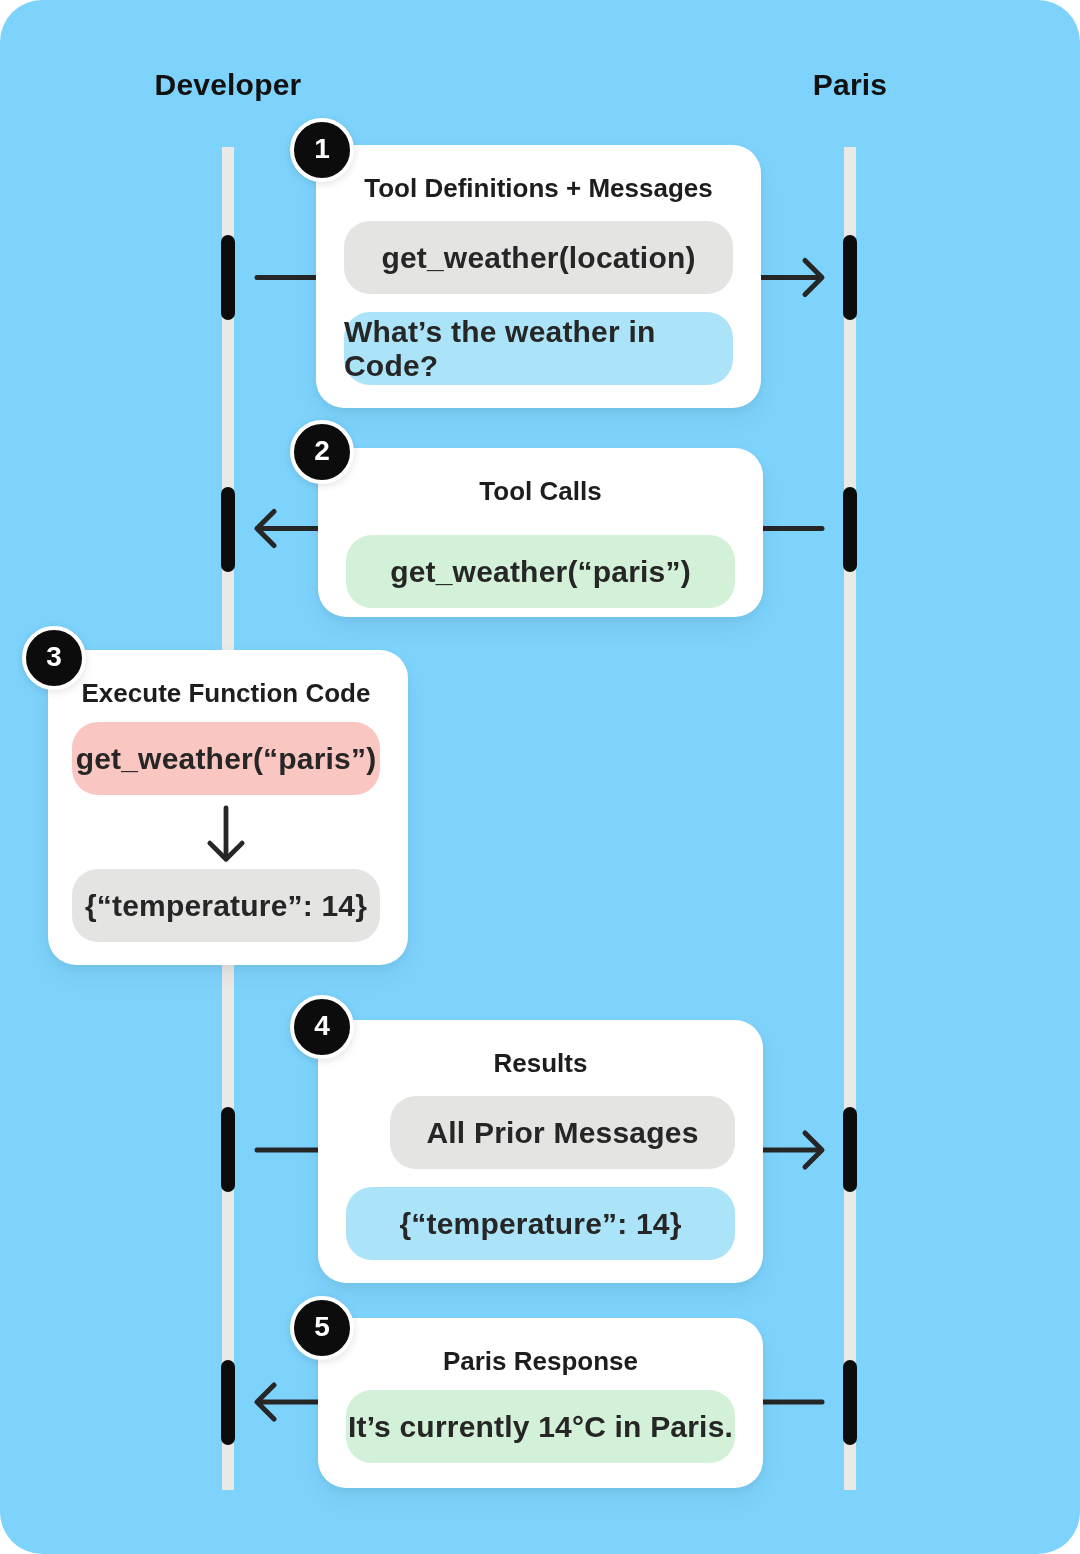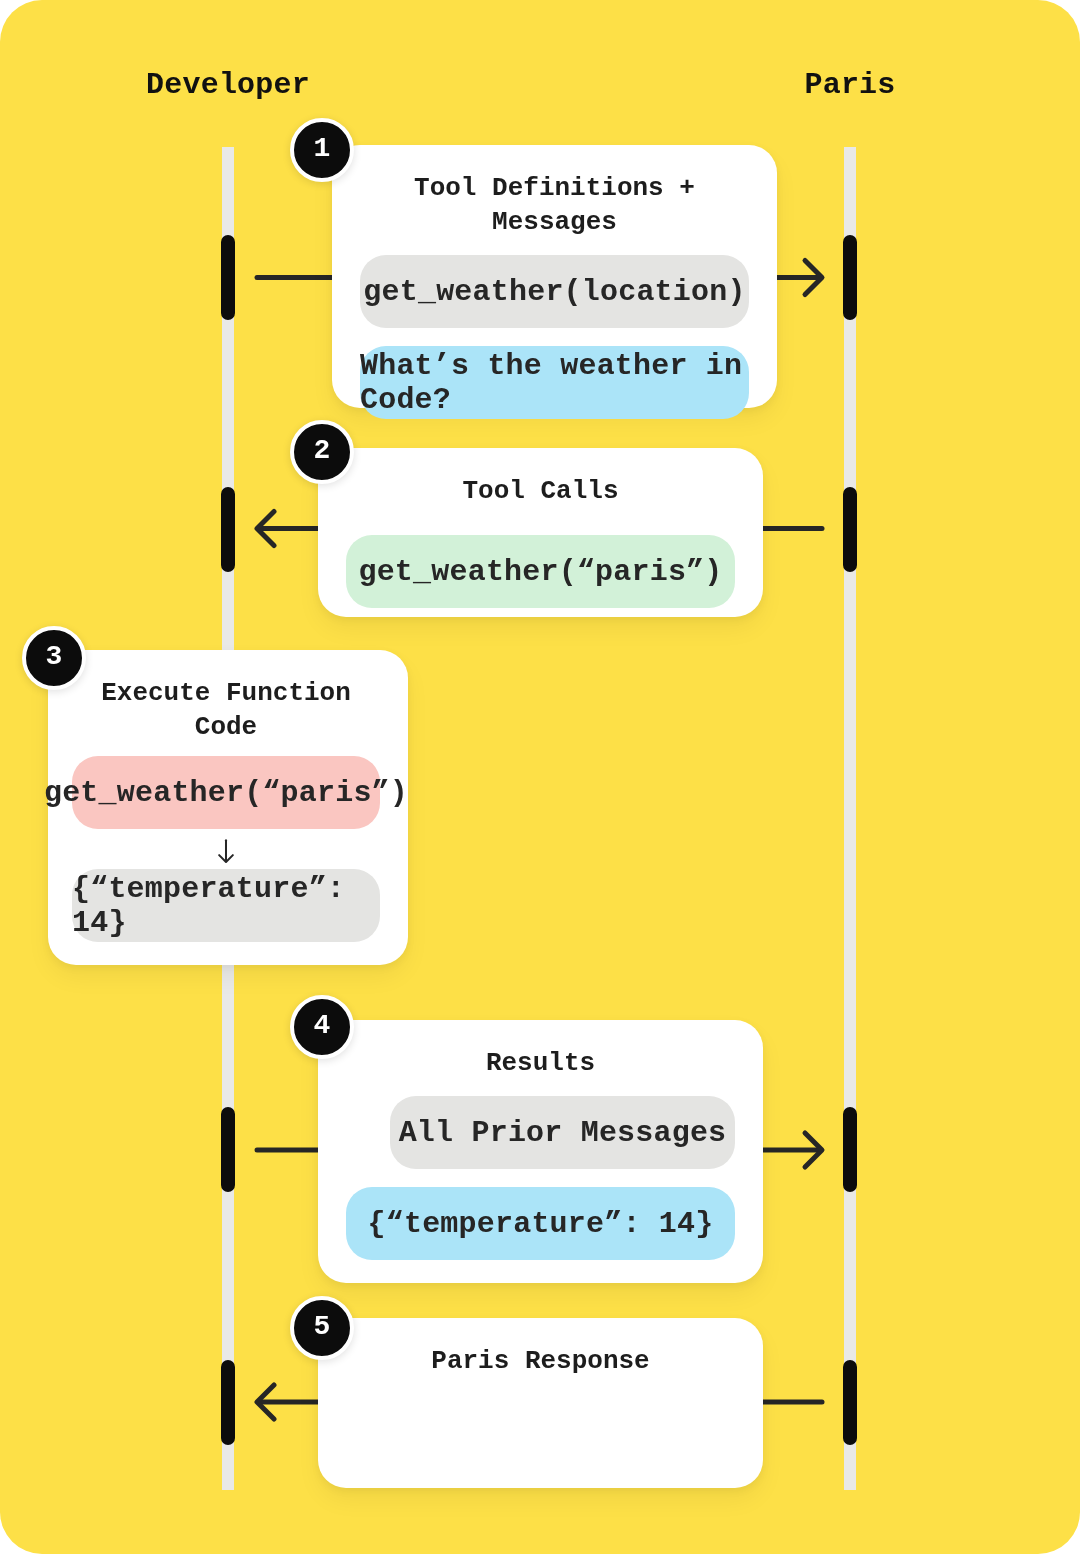--- a/index.html
+++ b/index.html
@@ -1,22 +1,22 @@
 <!DOCTYPE html>
 <html><head>
 <meta charset="utf-8">
 <style>
   html,body{margin:0;padding:0;background:#ffffff;}
   .canvas{
     position:relative;
     width:1080px;height:1554px;
-    background:#fde047;
+    background:#7dd3fc;
     border-radius:42px;
     overflow:hidden;
-    font-family:Liberation Mono, monospace;
+    font-family:Liberation Sans, sans-serif;
     color:#1d1d1d;
   }
   .actor-label{
     position:absolute;top:66px;width:300px;
     text-align:center;
     font-size:30px;font-weight:600;line-height:38px;
     color:#111111;
     letter-spacing:.2px;
   }
   .lifeline{
@@ -100,21 +100,21 @@
         <line x1="257" y1="1150" x2="818" y2="1150"></line>
         <polyline points="805,1133 822,1150 805,1167"></polyline>
       </g>
       <g>
         <line x1="822" y1="1402" x2="261" y2="1402"></line>
         <polyline points="274,1385 257,1402 274,1419"></polyline>
       </g>
     </g>
   </svg>
 
-  <div class="card card-pad" style="left:332px;top:145px;width:445px;height:263px;">
+  <div class="card card-pad" style="left:316px;top:145px;width:445px;height:263px;">
     <div class="card-title">Tool Definitions + Messages</div>
     <div class="pill gray" style="background: rgb(228, 228, 226);">get_weather(location)</div>
     <div class="pill blue" style="background: rgb(171, 228, 248);">What’s the weather in Code?</div>
   </div>
 
   <div class="card card-pad" style="left:318px;top:448px;width:445px;height:169px;gap:15px;">
     <div class="card-title tight">Tool Calls</div>
     <div class="pill green" style="background: rgb(210, 241, 216);">get_weather(“paris”)</div>
   </div>
 
@@ -131,20 +131,21 @@
   </div>
 
   <div class="card card-pad" style="left:318px;top:1020px;width:445px;height:263px;justify-content:space-between;">
     <div class="card-title">Results</div>
     <div class="pill gray" style="background: rgb(228, 228, 226); margin-left: 44px;">All Prior Messages</div>
     <div class="pill blue" style="background: rgb(171, 228, 248);">{“temperature”: 14}</div>
   </div>
 
   <div class="card card-pad" style="left:318px;top:1318px;width:445px;height:170px;">
     <div class="card-title tight">Paris Response</div>
+    <div class="pill green" style="background: rgb(210, 241, 216);">It’s currently 14°C in Paris.</div>
   </div>
 
   <div class="badge" style="left:290px;top:118px;">
       <span>1</span>
     </div>
   <div class="badge" style="left:290px;top:420px;">
       <span>2</span>
     </div>
   <div class="badge" style="left:22px;top:626px;">
       <span>3</span>

